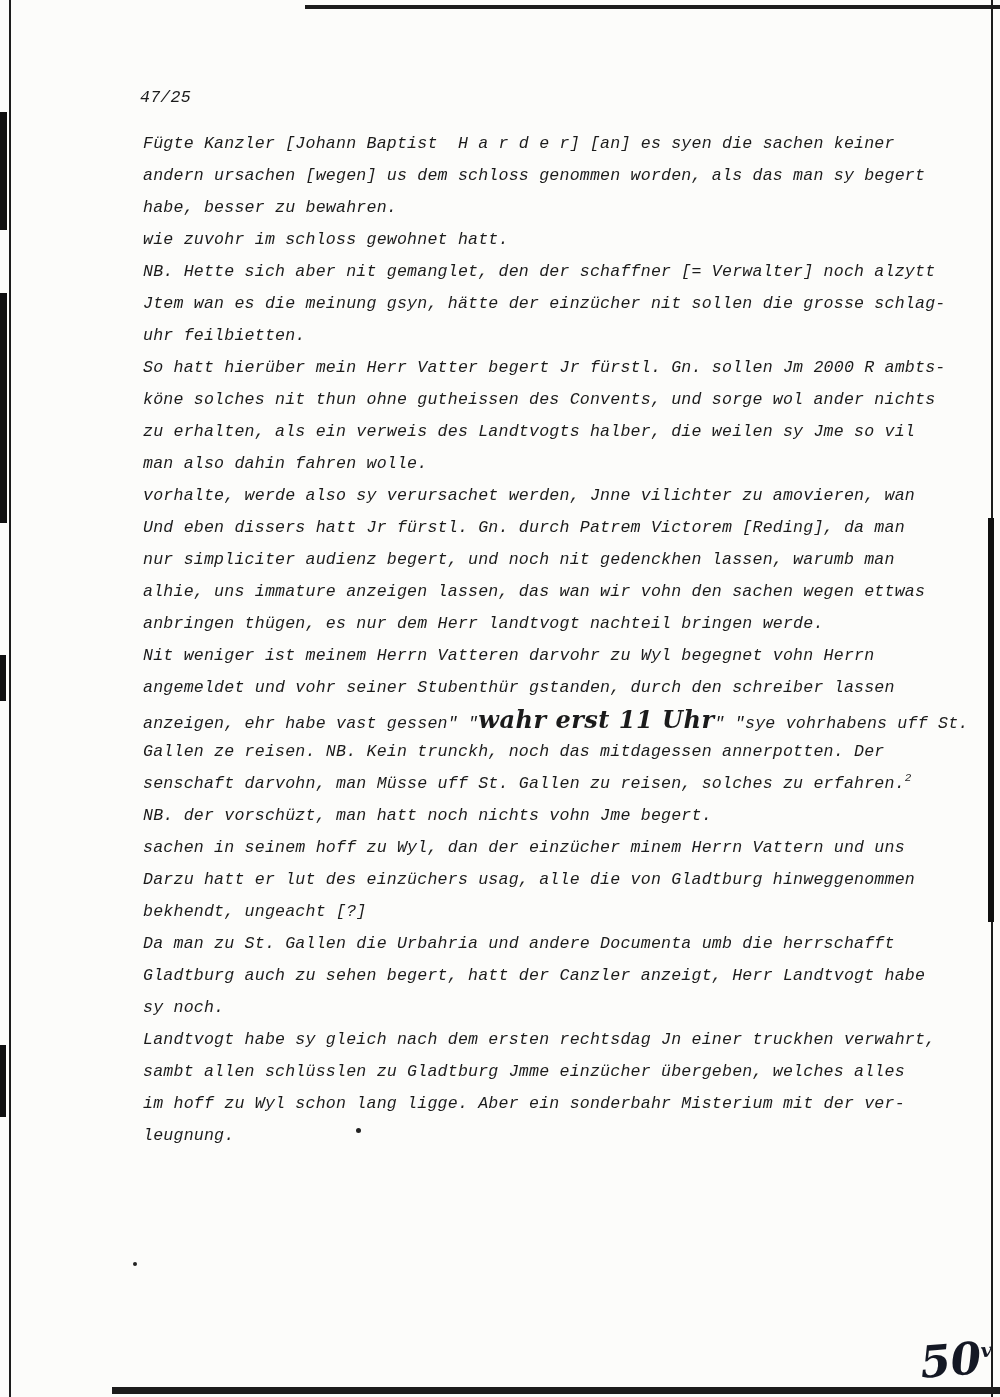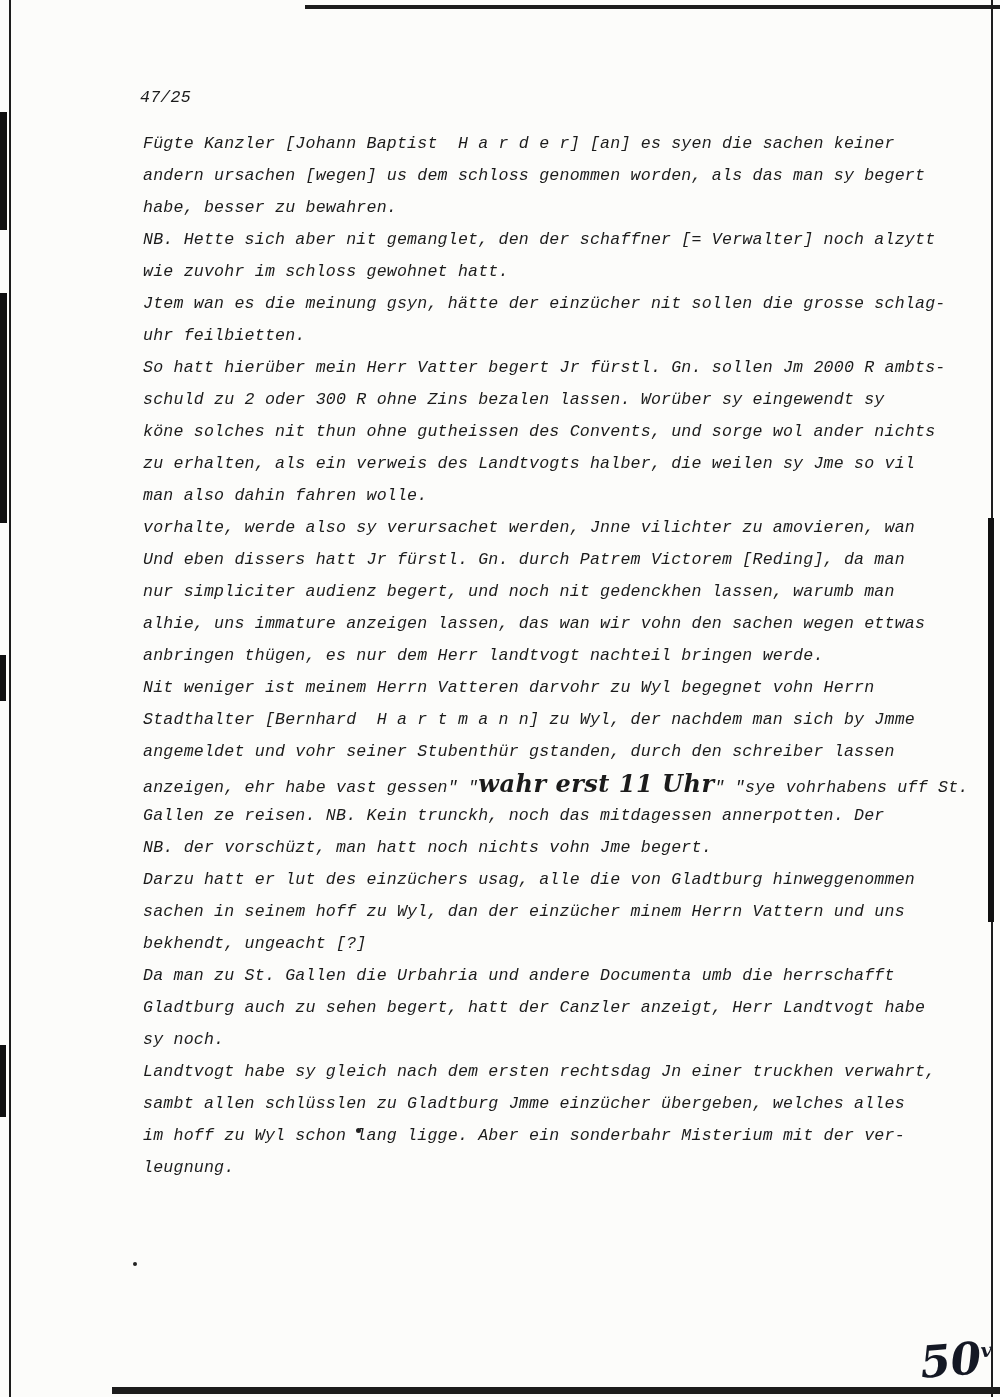--- a/index.html
+++ b/index.html
@@ -91,42 +91,41 @@
 
   <div class="dot" style="left:356px; top:1128px;"></div>
   <div class="dot" style="left:133px; top:1262px; width:4px; height:4px;"></div>
 
   <div class="page-number">47/25</div>
 
   <div class="text-block">
       <div class="line"><span class="seg-type">Fügte Kanzler [Johann Baptist  H a r d e r] [an] es syen die sachen keiner</span></div>
       <div class="line"><span class="seg-type">andern ursachen [wegen] us dem schloss genommen worden, als das man sy begert</span></div>
       <div class="line"><span class="seg-type">habe, besser zu bewahren.</span></div>
+      <div class="line"><span class="seg-type">wie zuvohr im schloss gewohnet hatt.</span></div>
       <div class="line"><span class="seg-type">NB. Hette sich aber nit gemanglet, den der schaffner [= Verwalter] noch alzytt</span></div>
-      <div class="line"><span class="seg-type">wie zuvohr im schloss gewohnet hatt.</span></div>
       <div class="line"><span class="seg-type">Jtem wan es die meinung gsyn, hätte der einzücher nit sollen die grosse schlag-</span></div>
       <div class="line"><span class="seg-type">uhr feilbietten.</span></div>
       <div class="line"><span class="seg-type">So hatt hierüber mein Herr Vatter begert Jr fürstl. Gn. sollen Jm 2000 R ambts-</span></div>
-      <div class="line"><span class="seg-type">schuld zu 2 oder 300 R ohne Zins bezalen lassen. Worüber sy eingewendt sy</span></div>
       <div class="line"><span class="seg-type">köne solches nit thun ohne gutheissen des Convents, und sorge wol ander nichts</span></div>
       <div class="line"><span class="seg-type">zu erhalten, als ein verweis des Landtvogts halber, die weilen sy Jme so vil</span></div>
       <div class="line"><span class="seg-type">man also dahin fahren wolle.</span></div>
       <div class="line"><span class="seg-type">vorhalte, werde also sy verursachet werden, Jnne vilichter zu amovieren, wan</span></div>
       <div class="line"><span class="seg-type">Und eben dissers hatt Jr fürstl. Gn. durch Patrem Victorem [Reding], da man</span></div>
       <div class="line"><span class="seg-type">nur simpliciter audienz begert, und noch nit gedenckhen lassen, warumb man</span></div>
       <div class="line"><span class="seg-type">alhie, uns immature anzeigen lassen, das wan wir vohn den sachen wegen ettwas</span></div>
       <div class="line"><span class="seg-type">anbringen thügen, es nur dem Herr landtvogt nachteil bringen werde.</span></div>
       <div class="line"><span class="seg-type">Nit weniger ist meinem Herrn Vatteren darvohr zu Wyl begegnet vohn Herrn</span></div>
-      <div class="line"><span class="seg-type">Stadthalter [Bernhard  H a r t m a n n] zu Wyl, der nachdem man sich by Jmme</span></div>
       <div class="line"><span class="seg-type">angemeldet und vohr seiner Stubenthür gstanden, durch den schreiber lassen</span></div>
       <div class="line"><span class="seg-type">anzeigen, ehr habe vast gessen" "</span><span class="seg-hand">wahr erst 11 Uhr</span><span class="seg-type">" "sye vohrhabens uff St.</span></div>
       <div class="line"><span class="seg-type">Gallen ze reisen. NB. Kein trunckh, noch das mitdagessen annerpotten. Der</span></div>
+      <div class="line"><span class="seg-type">senschaft darvohn, man Müsse uff St. Gallen zu reisen, solches zu erfahren.</span><span class="seg-sup">2</span></div>
       <div class="line"><span class="seg-type">NB. der vorschüzt, man hatt noch nichts vohn Jme begert.</span></div>
+      <div class="line"><span class="seg-type">sachen in seinem hoff zu Wyl, dan der einzücher minem Herrn Vattern und uns</span></div>
       <div class="line"><span class="seg-type">Darzu hatt er lut des einzüchers usag, alle die von Gladtburg hinweggenommen</span></div>
-      <div class="line"><span class="seg-type">sachen in seinem hoff zu Wyl, dan der einzücher minem Herrn Vattern und uns</span></div>
       <div class="line"><span class="seg-type">bekhendt, ungeacht [?]</span></div>
       <div class="line"><span class="seg-type">Da man zu St. Gallen die Urbahria und andere Documenta umb die herrschafft</span></div>
       <div class="line"><span class="seg-type">Gladtburg auch zu sehen begert, hatt der Canzler anzeigt, Herr Landtvogt habe</span></div>
       <div class="line"><span class="seg-type">sy noch.</span></div>
       <div class="line"><span class="seg-type">Landtvogt habe sy gleich nach dem ersten rechtsdag Jn einer truckhen verwahrt,</span></div>
       <div class="line"><span class="seg-type">sambt allen schlüsslen zu Gladtburg Jmme einzücher übergeben, welches alles</span></div>
       <div class="line"><span class="seg-type">im hoff zu Wyl schon lang ligge. Aber ein sonderbahr Misterium mit der ver-</span></div>
       <div class="line"><span class="seg-type">leugnung.</span></div>
     </div>
 

